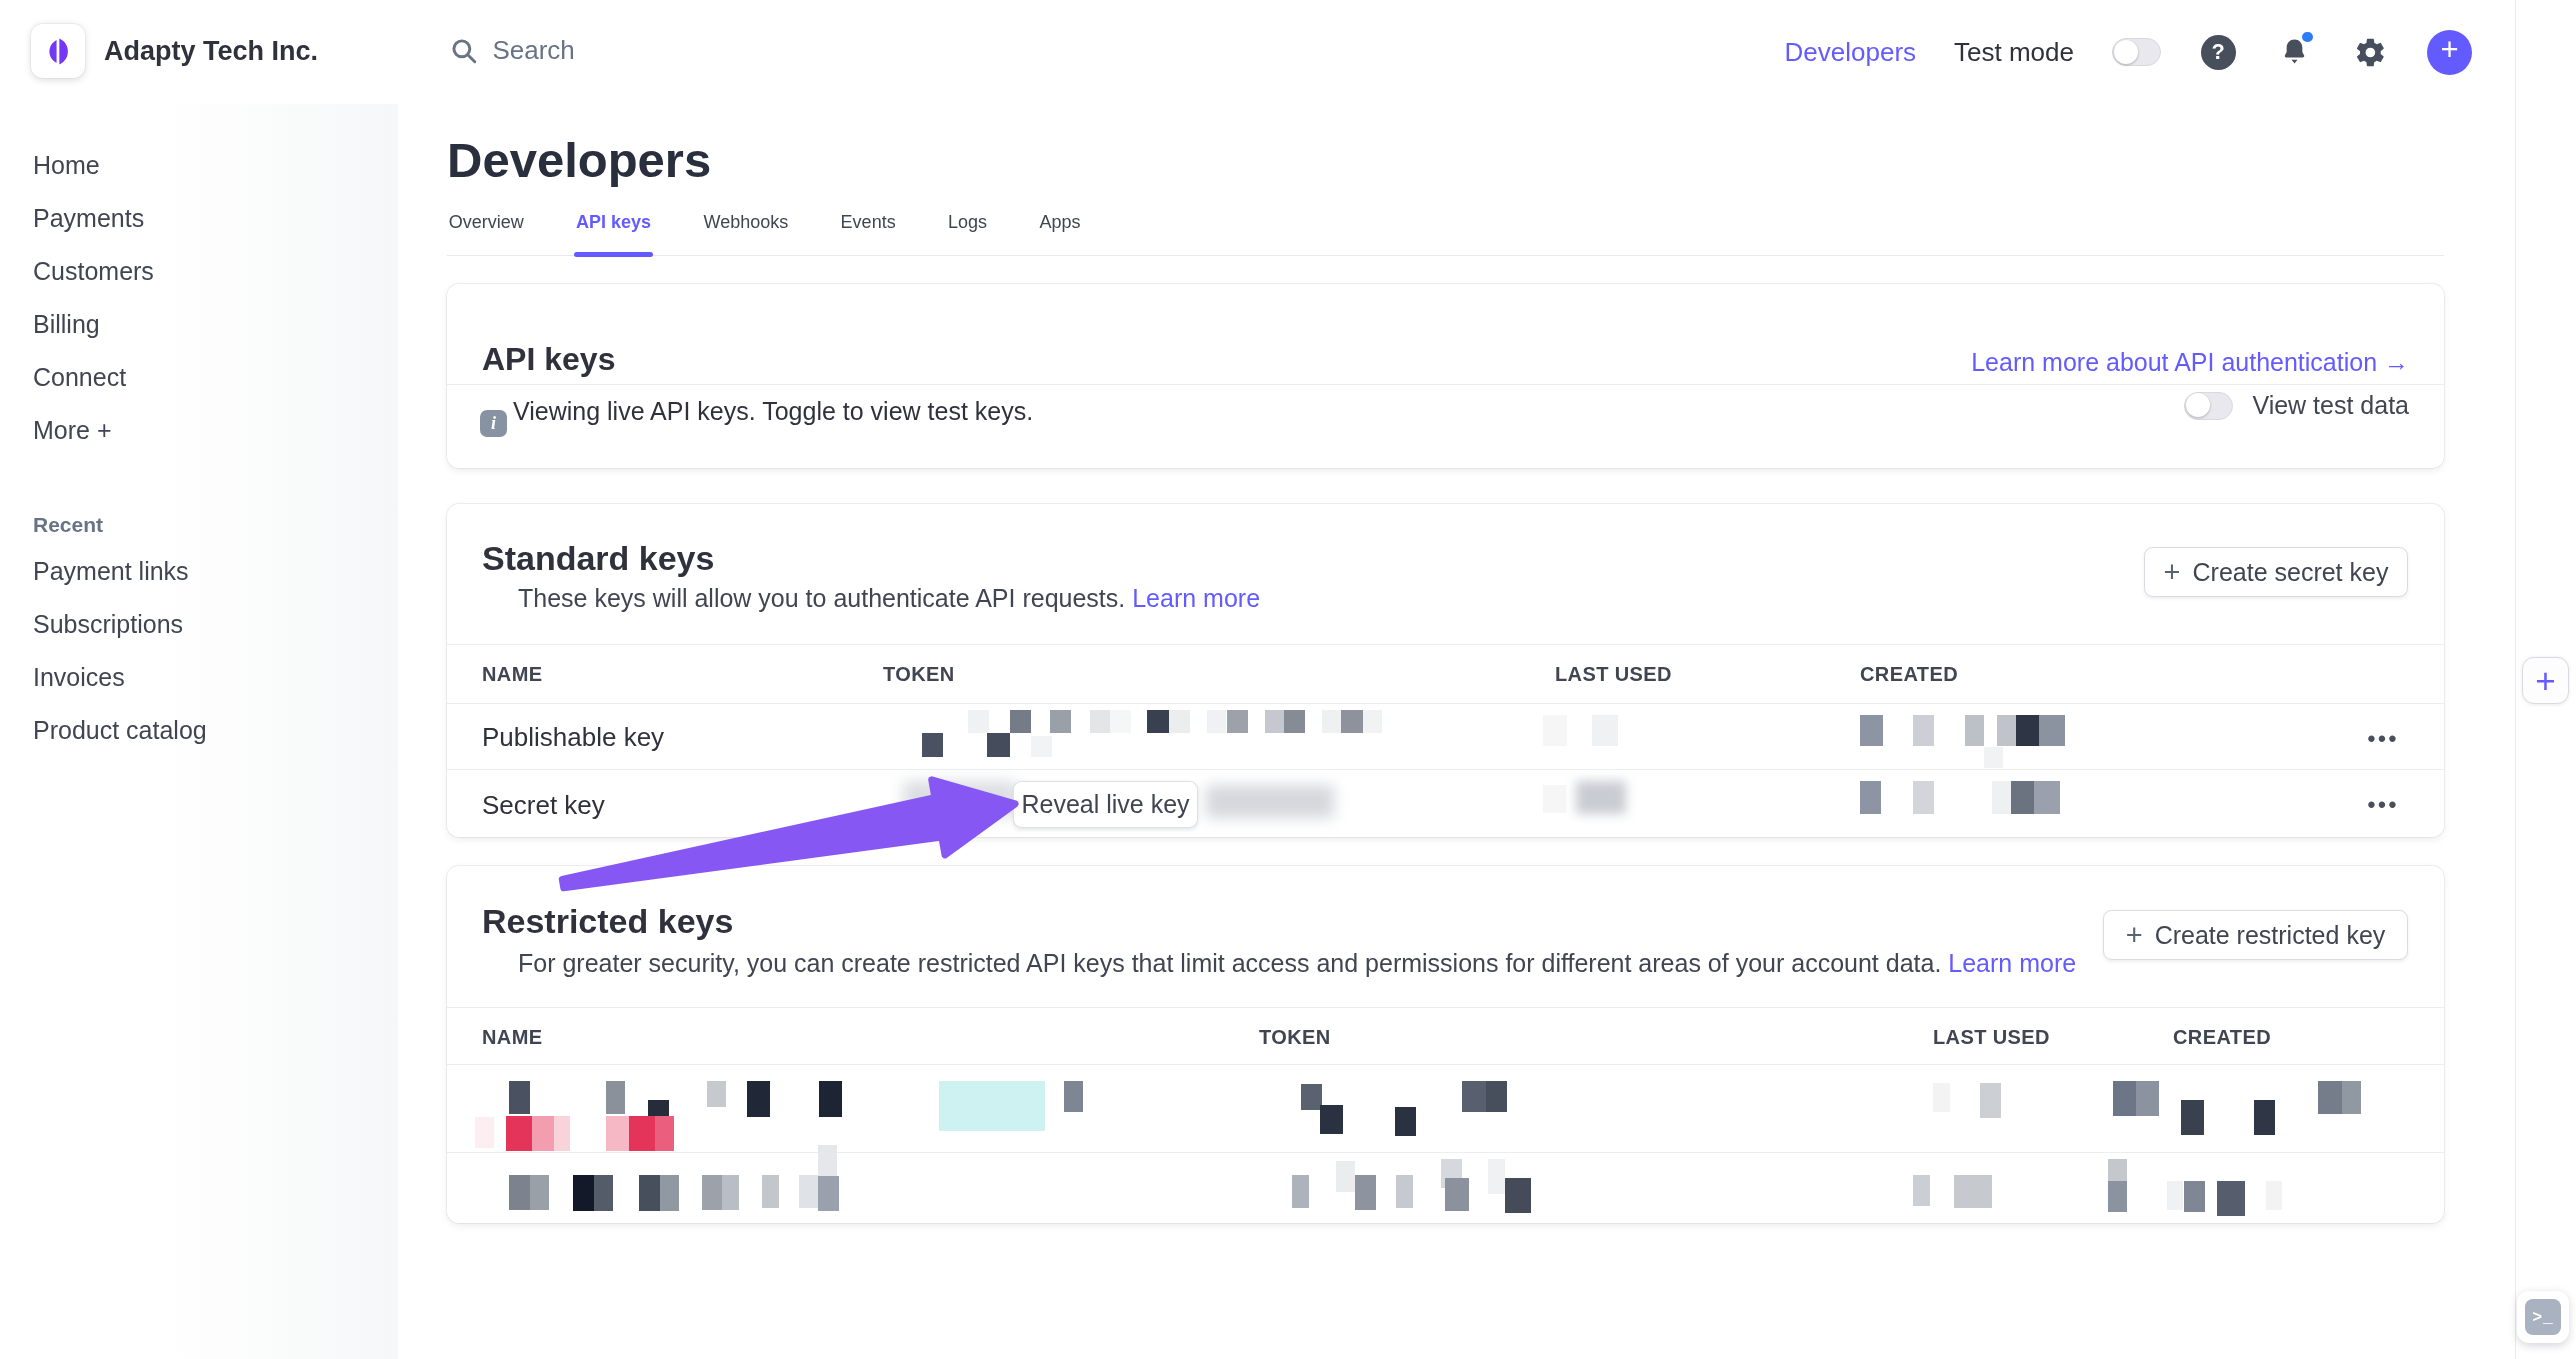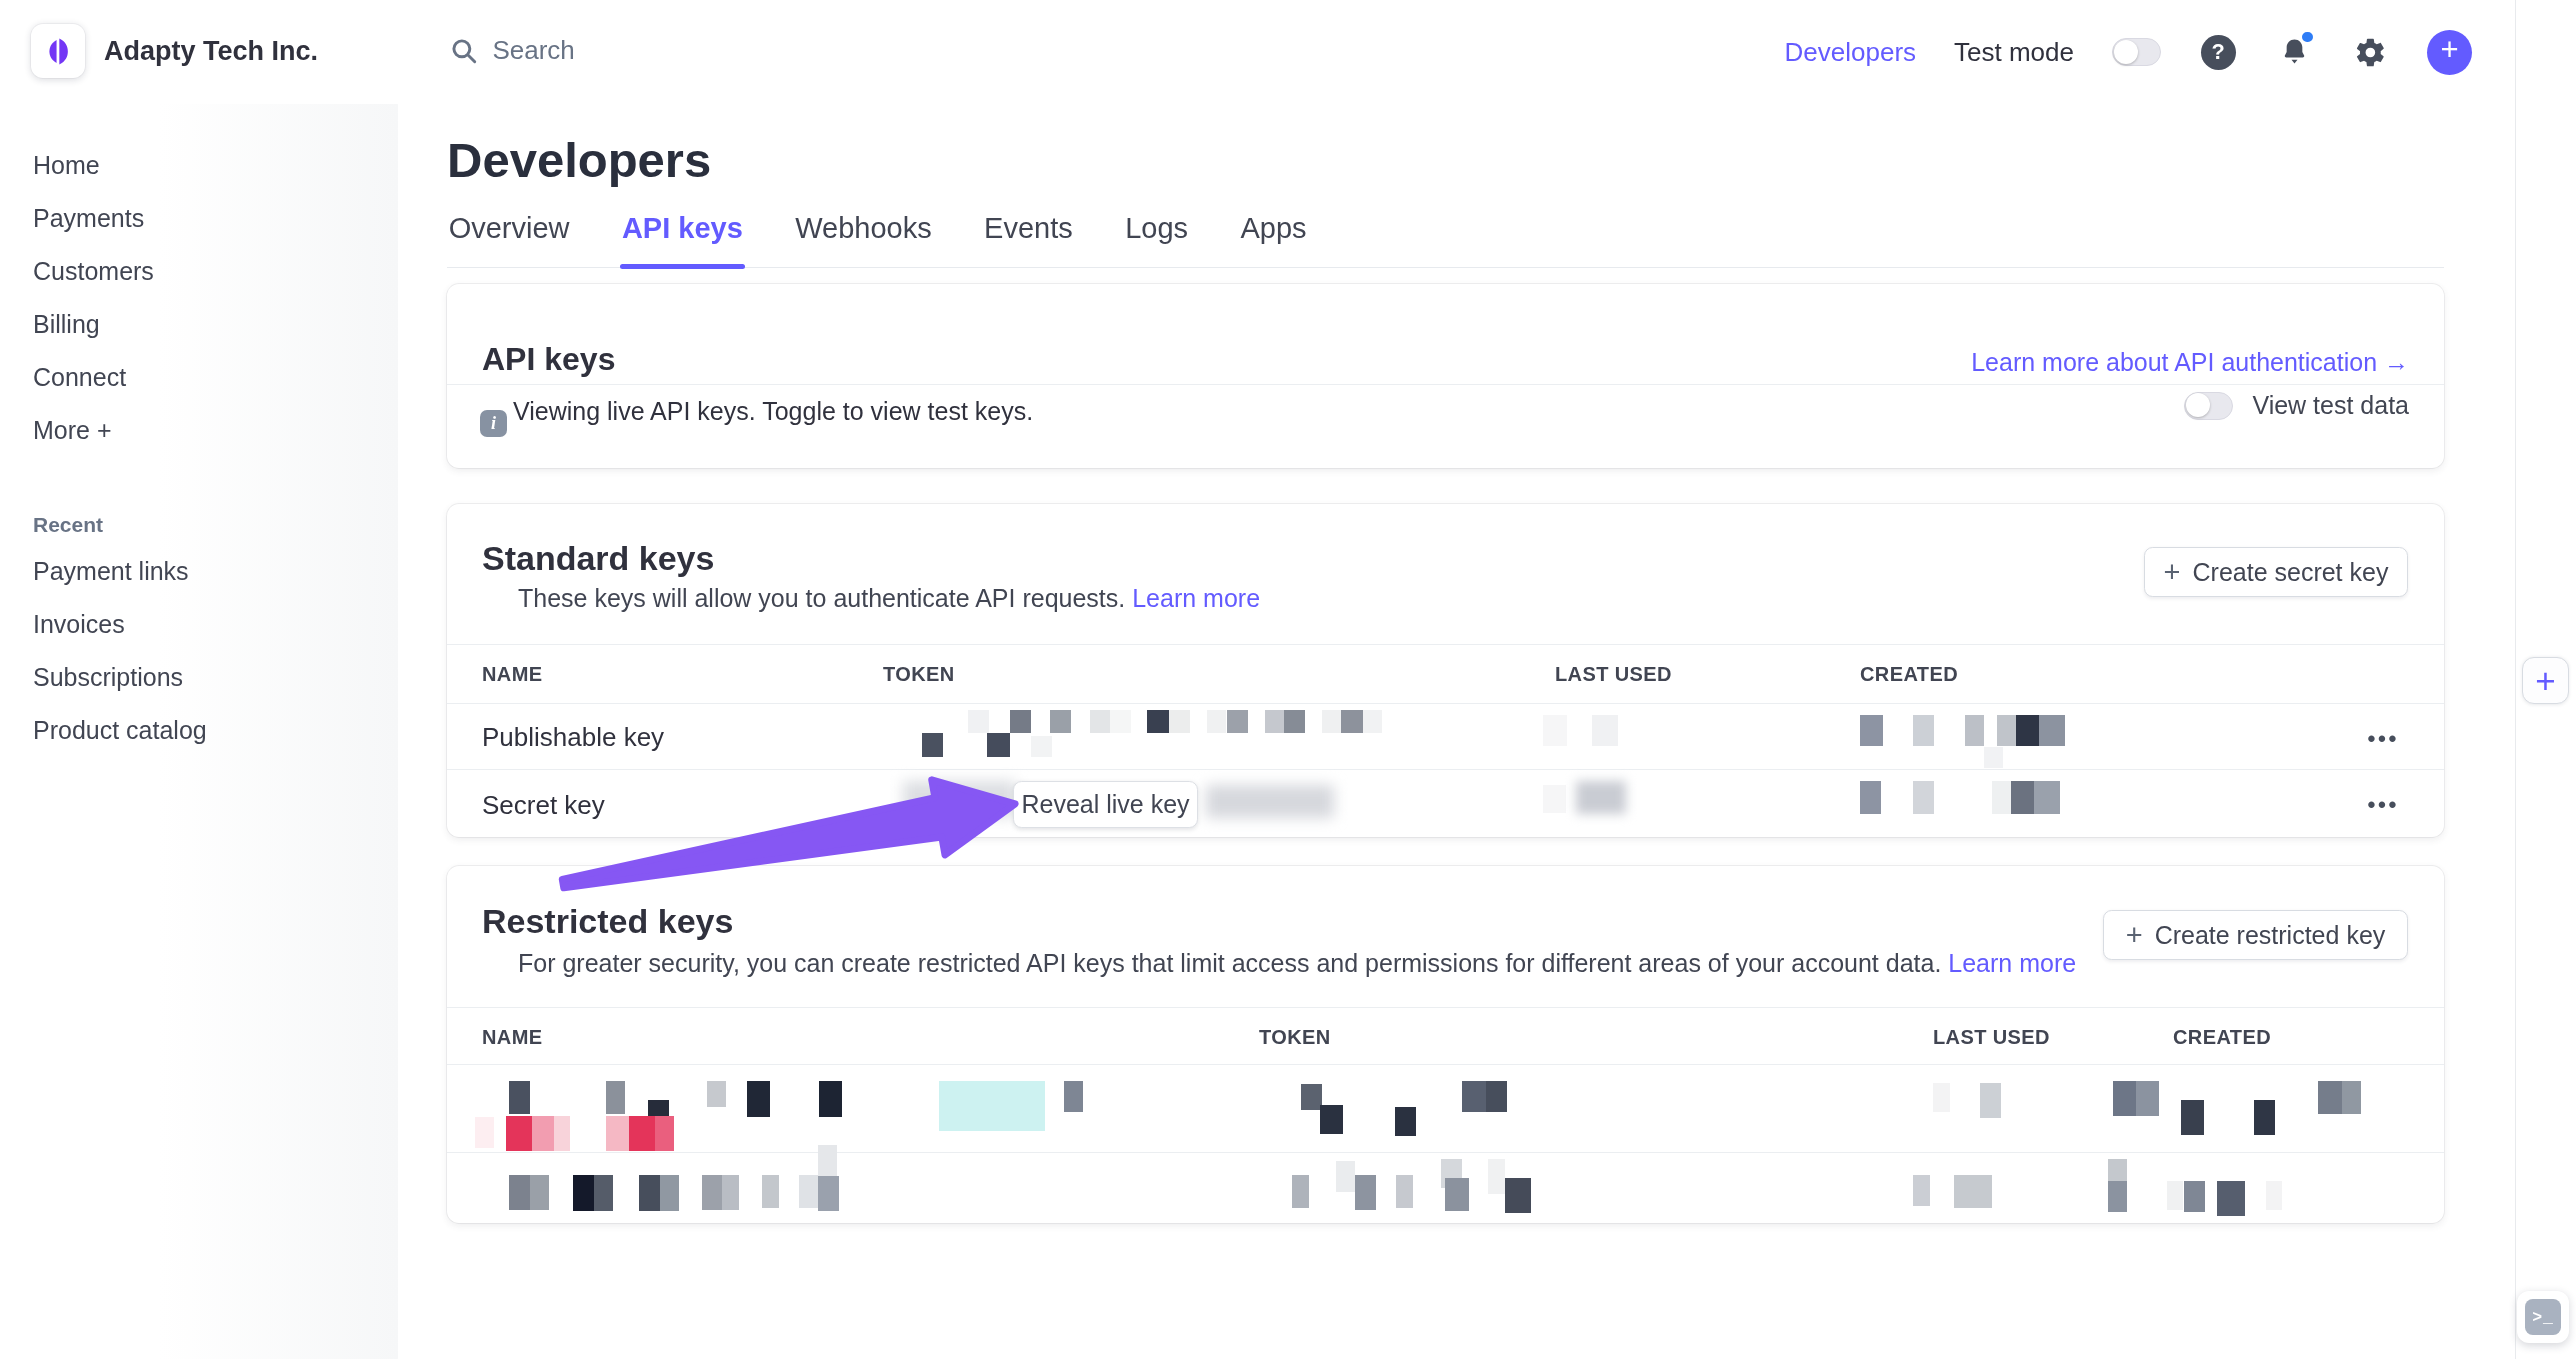--- a/index.html
+++ b/index.html
@@ -32,21 +32,21 @@
   
   .sidebar { position:absolute; left:0; top:104px; width:398px; height:1256px;
     background:linear-gradient(to right, #ffffff 40%, #f6f7f8 100%); z-index:5; }
   .nav-item { position:relative; padding:12px 0 12px 33px; font-size:25px; font-weight:500; color:#414552; cursor:pointer; }
   .nav-gap { height:47px; }
   .recent-label { padding:8.7px 0 8.7px 33px; font-size:21px; font-weight:bold; color:#687385; }
   
   .page-title { position:absolute; left:447px; top:132px; font-size:49px; font-weight:bold; color:#2a2f3d; }
   .tabs { position:absolute; left:447px; top:208px; width:1997px; display:flex; gap:49px;
     border-bottom:1.7px solid #e7eaee; }
-  .tab { position:relative; font-size:29px; font-weight:500; color:#414552; padding:3.5px 1.7px 22.5px 1.7px; cursor:pointer; }
+  .tab { position:relative; font-size:18px; font-weight:500; color:#414552; padding:3.5px 1.7px 22.5px 1.7px; cursor:pointer; }
   .tab.active { color:#635bff; font-weight:bold; }
   .tab.active::after { content:""; position:absolute; left:0; right:0; bottom:-1.7px; height:4.3px; background:#635bff; border-radius:2.6px; }
   .card { position:absolute; left:447px; width:1997px; background:#fff; border-radius:12px;
     box-shadow:0 0 0 0.9px rgba(64,68,82,.08), 0 2.6px 7.8px rgba(64,68,82,.09); }
   .divider { position:absolute; left:0; right:0; height:0.9px; background:#ebeef1; }
   
   .card-api { top:284px; height:184px; }
   .apikeys-title { position:absolute; left:35px; top:57px; font-size:32px; font-weight:bold; color:#30313d; }
   .learn-auth { position:absolute; right:35px; top:64px; font-size:25px; color:#635bff; font-weight:500; cursor:pointer; }
   .info-sq { width:27px; height:27px; border-radius:7px; background:#8792a2; color:#fff; font-size:18px; font-weight:bold;
@@ -134,22 +134,22 @@
   <div style="height:35px"></div>
   <div class="nav-item">Home</div>
   <div class="nav-item">Payments</div>
   <div class="nav-item">Customers</div>
   <div class="nav-item">Billing</div>
   <div class="nav-item">Connect</div>
   <div class="nav-item">More +</div>
   <div class="nav-gap"></div>
   <div class="recent-label">Recent</div>
   <div class="nav-item">Payment links</div>
+  <div class="nav-item">Subscriptions</div>
   <div class="nav-item">Invoices</div>
-  <div class="nav-item">Subscriptions</div>
   <div class="nav-item">Product catalog</div>
 </aside>
 
 <h1 class="page-title">Developers</h1>
 
 <nav class="tabs">
   <div class="tab">Overview</div>
   <div class="tab active">API keys</div>
   <div class="tab">Webhooks</div>
   <div class="tab">Events</div>

